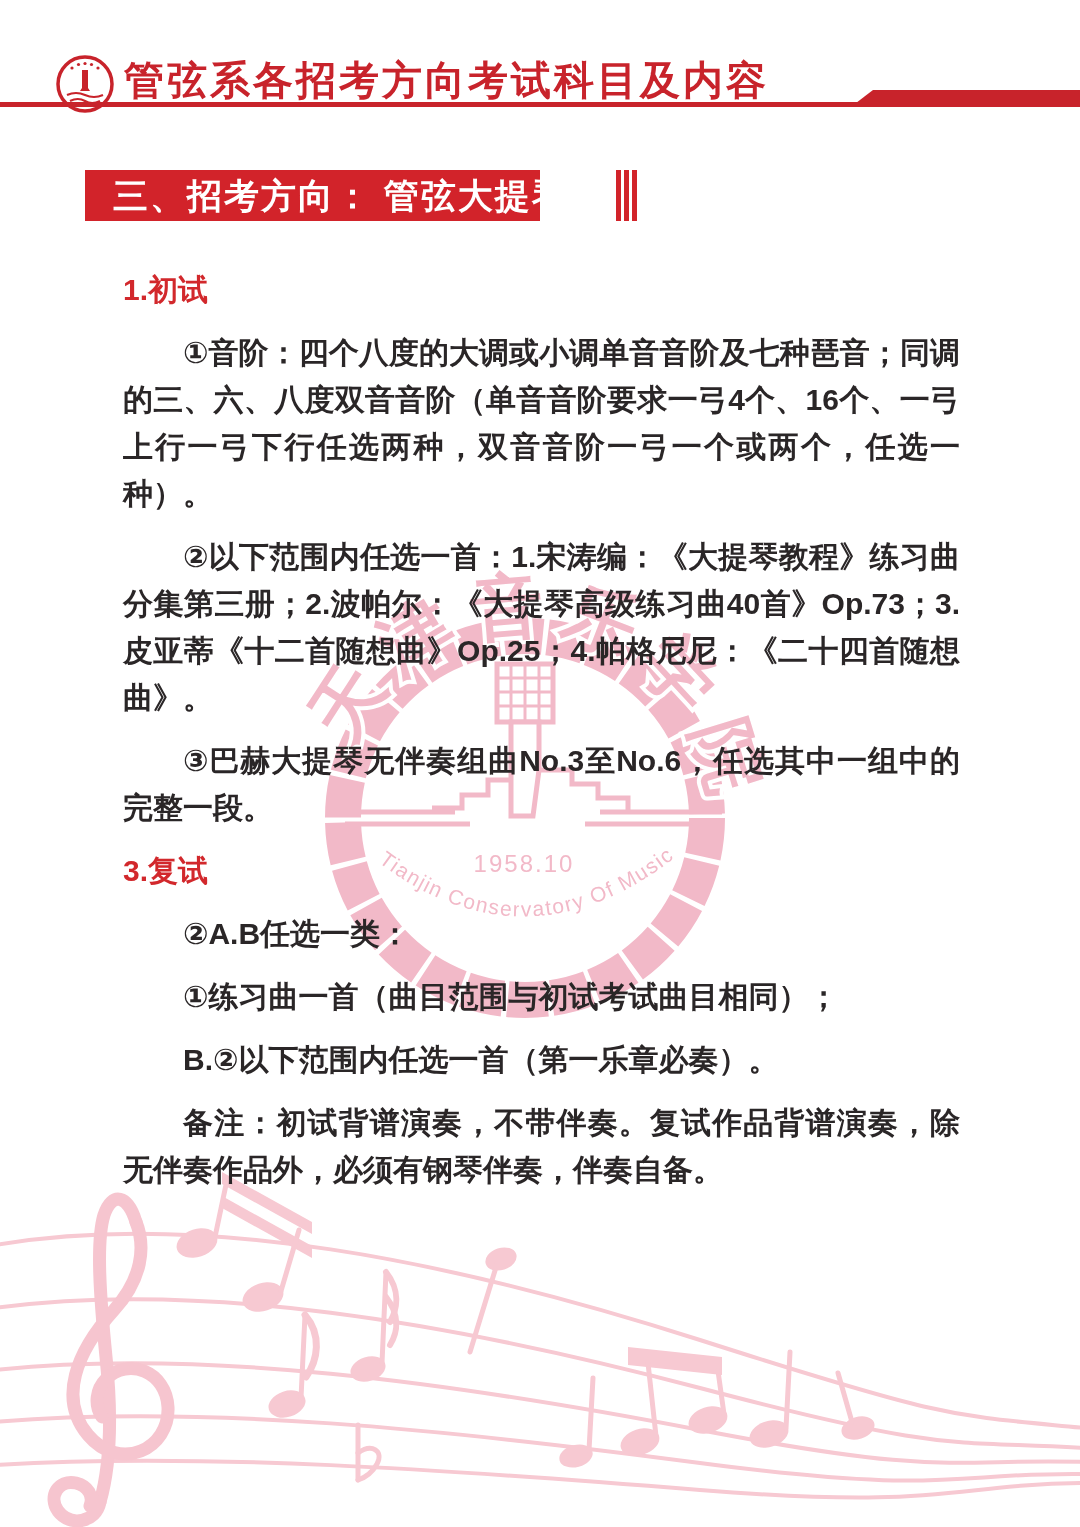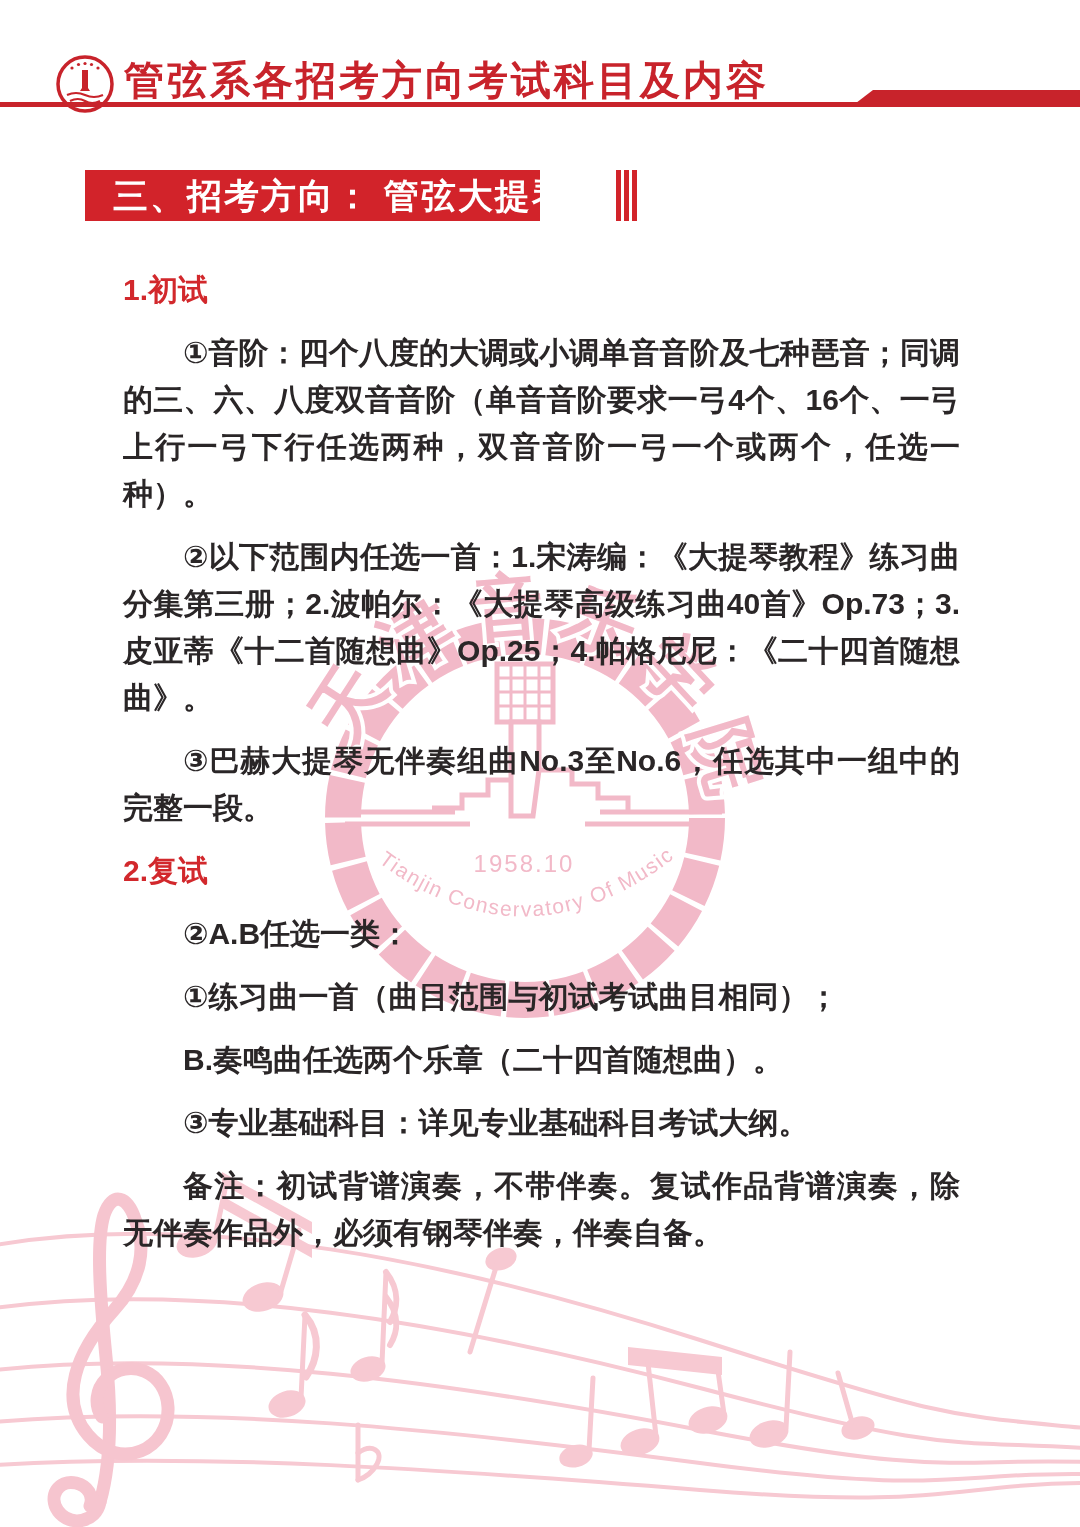--- a/index.html
+++ b/index.html
@@ -169,21 +169,20 @@
     <span class="banner-label">三、招考方向： 管弦大提琴</span>
   </div>
   <div class="banner-stripes"></div>
 
   <main class="content">
     <h2>1.初试</h2>
     <p>①音阶：四个八度的大调或小调单音音阶及七种琶音；同调的三、六、八度双音音阶（单音音阶要求一弓4个、16个、一弓上行一弓下行任选两种，双音音阶一弓一个或两个，任选一种）。</p>
     <p>②以下范围内任选一首：1.宋涛编：《大提琴教程》练习曲分集第三册；2.波帕尔：《大提琴高级练习曲40首》Op.73；3.皮亚蒂《十二首随想曲》Op.25；4.帕格尼尼：《二十四首随想曲》。</p>
     <p>③巴赫大提琴无伴奏组曲No.3至No.6，任选其中一组中的完整一段。</p>
 
-    <h2>2.复试</h2>
+    <h2>3.复试</h2>
     <p>②A.B任选一类：</p>
     <p>①练习曲一首（曲目范围与初试考试曲目相同）；</p>
-    <p>B.奏鸣曲任选两个乐章（二十四首随想曲）。</p>
-    <p>③专业基础科目：详见专业基础科目考试大纲。</p>
+    <p>B.②以下范围内任选一首（第一乐章必奏）。</p>
     <p>备注：初试背谱演奏，不带伴奏。复试作品背谱演奏，除无伴奏作品外，必须有钢琴伴奏，伴奏自备。</p>
   </main>
 
 </div>
 
 </body></html>

